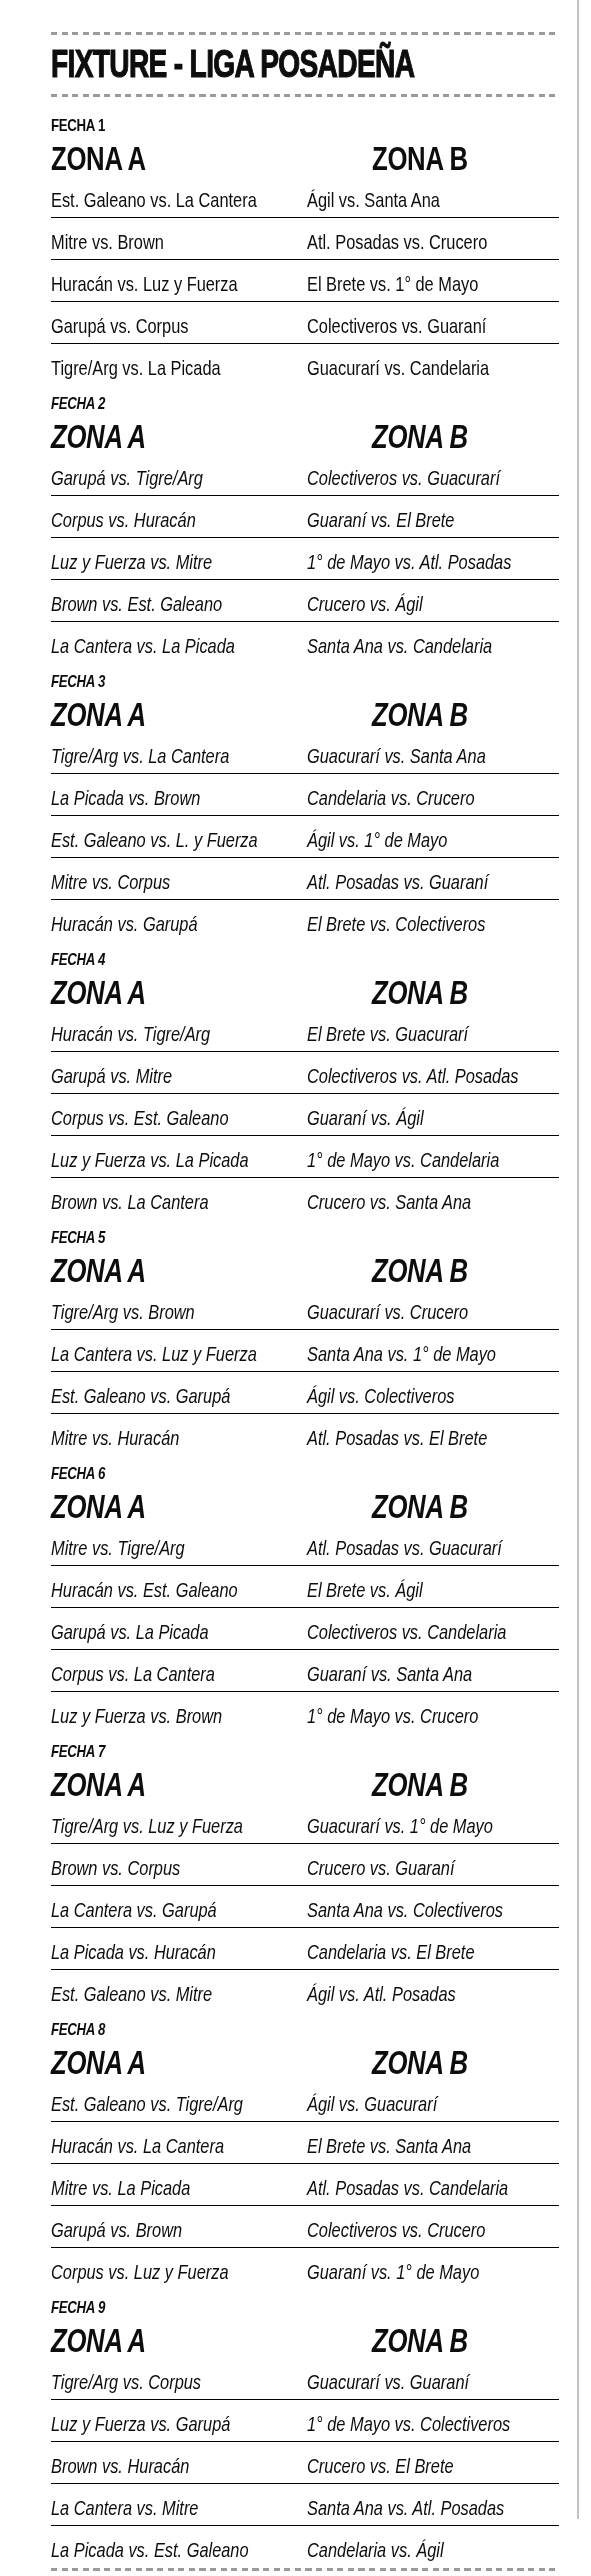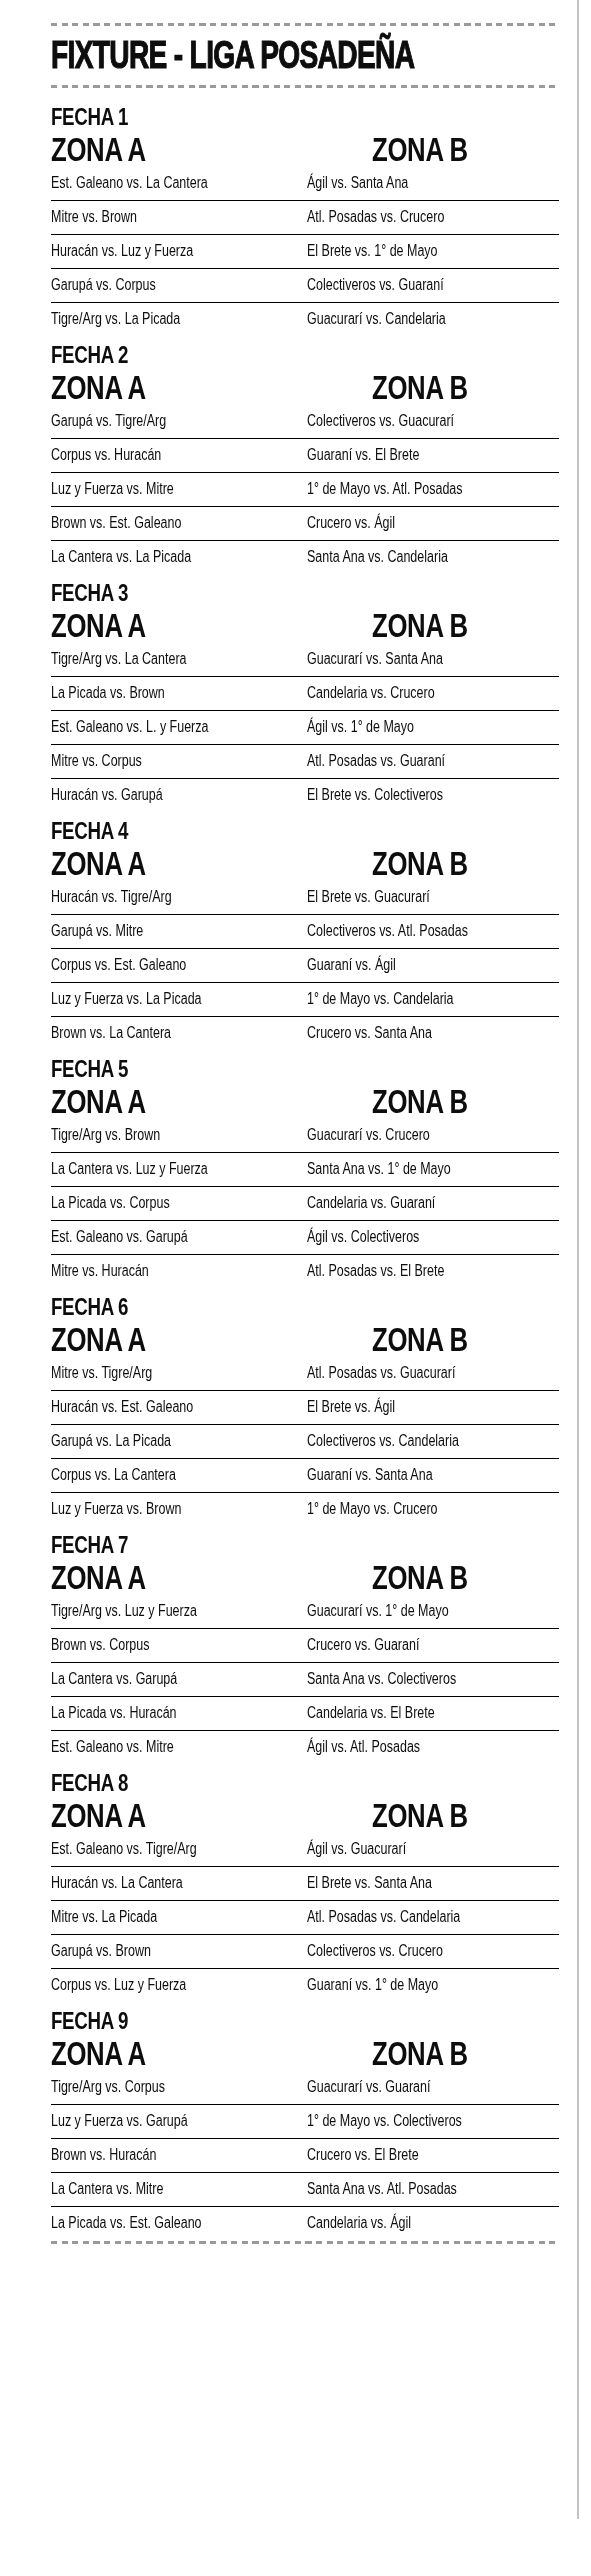--- a/index.html
+++ b/index.html
@@ -8,39 +8,39 @@
     position:relative;
     font-family:"Liberation Sans","DejaVu Sans",sans-serif;
     color:var(--text,#0d0d0d);
     overflow:hidden;
   }
   .side-rule {
     position:absolute; top:0; left:577px; width:1.8px; height:2519px;
     background:var(--rule,#c2c2c2);
   }
   .content {
-    position:absolute; top:0; left:51px; width:508px; padding-top:23px;
+    position:absolute; top:0; left:51px; width:508px; padding-top:32px;
   }
   .dash-line {
     height:2.7px; width:100%;
     background:repeating-linear-gradient(90deg,var(--dash,#9a9a9a) 0 6.2px,transparent 6.2px 10.6px);
   }
   .cond { display:inline-block; transform:scaleX(0.78); transform-origin:0 50%; white-space:nowrap; }
   .title-wrap { padding:10.6px 0 9.8px 0; }
   .page-title {
     font-size:38px; line-height:39px; font-weight:bold; letter-spacing:-0.9px;
     -webkit-text-stroke:1.1px currentColor;
     display:inline-block; transform:scaleX(0.74); transform-origin:0 50%; white-space:nowrap;
   }
   .section { margin-top:11.5px; padding-top:0; }
-  .section + .section { margin-top:0; }
-  .fecha { height:34px; line-height:35px; font-size:24px; font-weight:bold; letter-spacing:-0.4px; }
+  .section + .section { margin-top:0;font-style:italic; }
+  .fecha { height:34px; line-height:35px; font-size:17px; font-weight:bold; letter-spacing:-0.4px; }
   .zona-row { display:flex; height:34px; line-height:34px; font-size:33px; font-weight:bold; letter-spacing:-0.4px; }
   .rows { }
-  .match-row { display:flex; height:34px; line-height:32px; font-size:16px; }
+  .match-row { display:flex; height:34px; line-height:32px; font-size:21px;margin-top:8px; }
   .match-row.lined { border-bottom:1.8px solid var(--line,#000); }
   .cell-a { width:256px; flex:0 0 256px; overflow:visible; }
   .cell-b { flex:1; overflow:visible; }
   .zona-a-h { width:256px; flex:0 0 256px; }
   .zona-b-h { flex:1;text-align:center; }
 </style>
 </head>
 <body style="--text: #0d0d0d; --line: #000000; --dash: #9a9a9a; --rule: #c2c2c2;">
 
 <div class="side-rule"></div>
@@ -185,24 +185,20 @@
     <div class="rows">
           <div class="match-row lined">
             <div class="cell-a"><span class="cond">Tigre/Arg vs. Brown</span></div>
             <div class="cell-b"><span class="cond">Guacurarí vs. Crucero</span></div>
           </div>
           <div class="match-row lined">
             <div class="cell-a"><span class="cond">La Cantera vs. Luz y Fuerza</span></div>
             <div class="cell-b"><span class="cond">Santa Ana vs. 1° de Mayo</span></div>
           </div>
           <div class="match-row lined">
-            <div class="cell-a"><span class="cond">La Picada vs. Corpus</span></div>
-            <div class="cell-b"><span class="cond">Candelaria vs. Guaraní</span></div>
-          </div>
-          <div class="match-row lined">
             <div class="cell-a"><span class="cond">Est. Galeano vs. Garupá</span></div>
             <div class="cell-b"><span class="cond">Ágil vs. Colectiveros</span></div>
           </div>
           <div class="match-row">
             <div class="cell-a"><span class="cond">Mitre vs. Huracán</span></div>
             <div class="cell-b"><span class="cond">Atl. Posadas vs. El Brete</span></div>
           </div>
         </div>
   </div>
 

